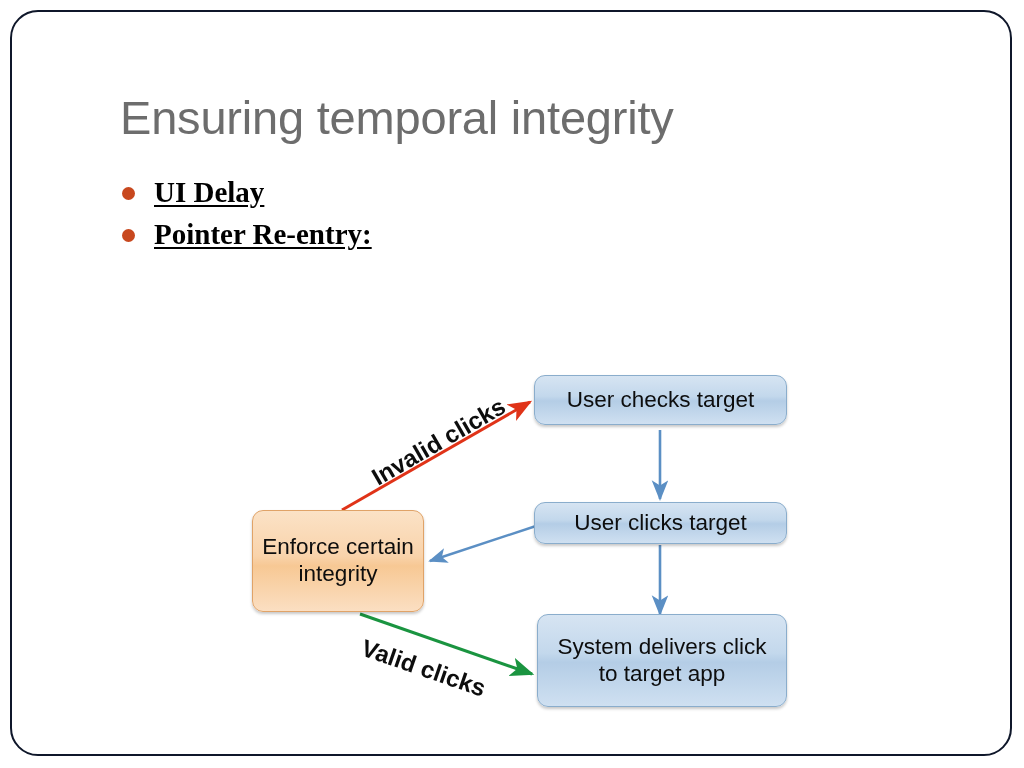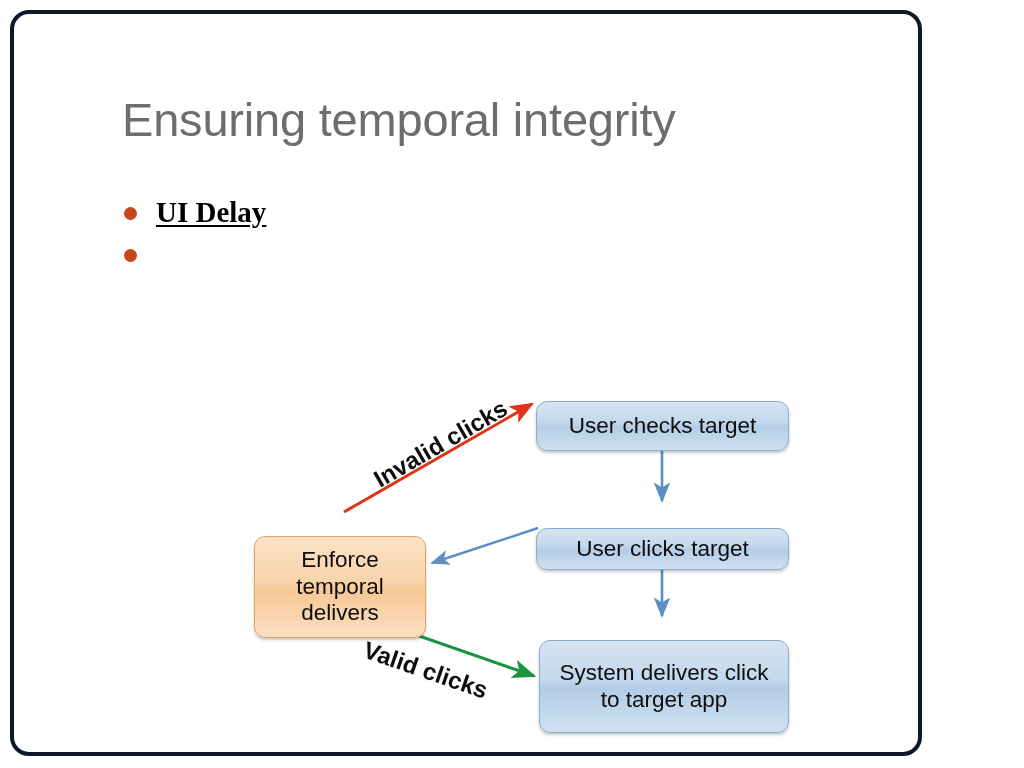--- a/index.html
+++ b/index.html
@@ -12,24 +12,24 @@
     height: 768px;
     position: relative;
     overflow: hidden;
     font-family: "Liberation Sans", sans-serif;
   }
 
   #slide {
     position: absolute;
     left: 10px;
     top: 10px;
-    width: 912px;
+    width: 1002px;
     height: 746px;
-    border: 4px solid #0f172a;
-    border-radius: 19px;
+    border: 2px solid #0f172a;
+    border-radius: 28px;
     background: #ffffff;
     box-sizing: border-box;
   }
 
   
   #slide-title {
     position: absolute;
     left: 108px;
     top: 78px;
     font-family: "Liberation Sans", sans-serif;
@@ -40,21 +40,20 @@
     white-space: nowrap;
   }
 
   
   #bullets {
     position: absolute;
     left: 104px;
     top: 162px;
     width: 880px;
     font-family: "Liberation Serif", serif;
-    margin-top: 18px;
   }
   .lvl1 {
     position: relative;
     padding-left: 38px;
     margin-bottom: 4px;
     min-height: 38px;
   }
   .lvl1 .marker {
     position: absolute;
     left: 6px;
@@ -113,21 +112,20 @@
     align-items: center;
     justify-content: center;
     text-align: center;
     font-family: "Liberation Sans", sans-serif;
     font-size: 22.5px;
     font-weight: 400;
     color: #0d0d0d;
     line-height: 1.18;
     border-radius: 11px;
     padding: 2px 8px;
-    margin-top: 24px;
   }
   .node.blue {
     background: linear-gradient(to bottom, #d6e4f2 0%, #c3d8ec 42%, #b4cde6 52%, #cfe0f1 100%);
     border: 1px solid #8aadcc;
     box-shadow: 0 2px 3px rgba(0,0,0,0.22);
   }
   .node.orange {
     background: linear-gradient(to bottom, #fbe2c6 0%, #f9d3ab 45%, #f7c894 55%, #fbdfc2 100%);
     border: 1px solid #e0a368;
     box-shadow: 0 2px 3px rgba(0,0,0,0.22);
@@ -163,20 +161,21 @@
   <div id="bullets">
 
     <div class="lvl1">
       <span class="marker"></span>
       <span class="txt">UI Delay</span>
     </div>
 
 
     <div class="lvl1">
       <span class="marker"></span>
+      <span class="txt">Pointer Re-entry:</span>
     </div>
 
 
   </div>
 
   <div id="diagram">
 
     <svg width="1002" height="746" viewBox="0 0 1002 746">
       <defs>
         <marker id="ah-red" markerWidth="9" markerHeight="9" refX="7.2" refY="3.2" orient="auto" markerUnits="strokeWidth">
@@ -195,21 +194,21 @@
       <line x1="348" y1="602" x2="520" y2="662" stroke="#1a9440" stroke-width="3" marker-end="url(#ah-green)"></line>
 
       <line x1="648" y1="418" x2="648" y2="487" stroke="#5b8fc4" stroke-width="2.6" marker-end="url(#ah-blue)"></line>
 
       <line x1="648" y1="533" x2="648" y2="602" stroke="#5b8fc4" stroke-width="2.6" marker-end="url(#ah-blue)"></line>
 
       <line x1="524" y1="514" x2="418" y2="549" stroke="#5b8fc4" stroke-width="2.4" marker-end="url(#ah-blue)"></line>
     </svg>
 
     <div class="node orange" style="left:240px; top:498px; width:172px; height:102px;">
-      <span>Enforce temporal delivers</span>
+      <span>Enforce certain integrity</span>
     </div>
 
     <div class="node blue" style="left:522px; top:363px; width:253px; height:50px;">
       <span>User checks target</span>
     </div>
 
     <div class="node blue" style="left:522px; top:490px; width:253px; height:42px;">
       <span>User clicks target</span>
     </div>
 

